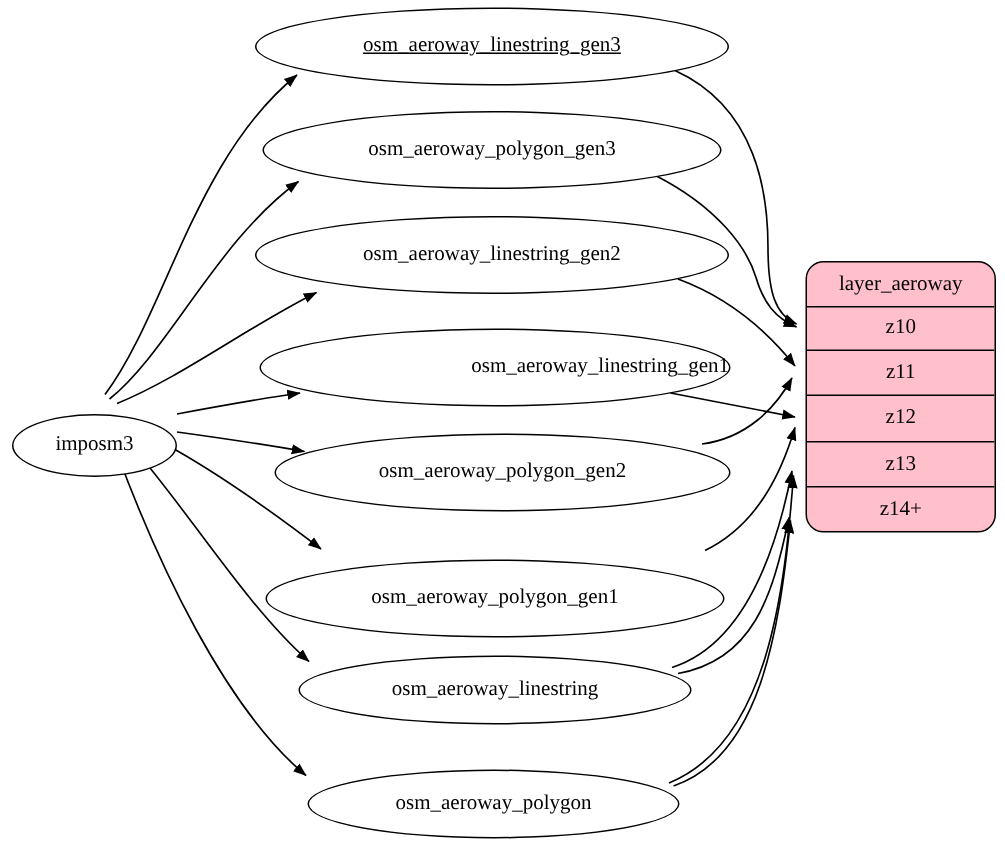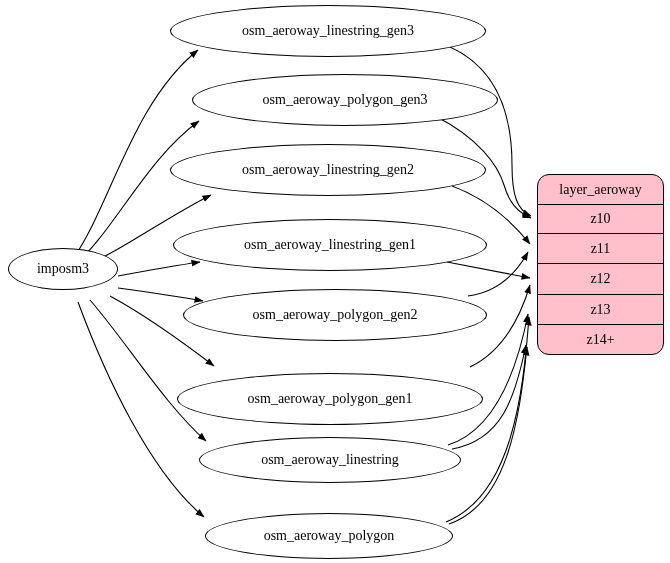--- a/index.html
+++ b/index.html
@@ -65,34 +65,34 @@
       <path d="M 452 186 C 490 200, 514 224, 530 244" class="edge" marker-end="url(#arrow)"></path>
       <path d="M 468 296 C 498 292, 517 272, 528 252" class="edge" marker-end="url(#arrow)"></path>
       <path d="M 447 262 C 478 268, 505 273, 530 278" class="edge" marker-end="url(#arrow)"></path>
       <path d="M 470 367 C 505 350, 521 315, 530 285" class="edge" marker-end="url(#arrow)"></path>
       <path d="M 448 445 C 495 430, 517 370, 528 314" class="edge" marker-end="url(#arrow)"></path>
       <path d="M 446 522 C 512 495, 523 395, 529 317" class="edge" marker-end="url(#arrow)"></path>
       <path d="M 452 449 C 502 440, 515 398, 526 345" class="edge" marker-end="url(#arrow)"></path>
       <path d="M 449 524 C 507 504, 519 422, 527 347" class="edge" marker-end="url(#arrow)"></path>
     </svg>
 
-  <div class="node" style="left:8px;top:248px;width:110px;height:42px;">
+  <div class="node" style="left:8px;top:276px;width:110px;height:42px;">
     <span>imposm3</span>
   </div>
 
-  <div class="node" style="left:170px;top:5px;width:316px;height:52px;">
+  <div class="node" style="left:170px;top:5px;width:316px;height:52px;text-decoration:underline;">
     <span>osm_aeroway_linestring_gen3</span>
   </div>
-  <div class="node" style="left:192px;top:74px;width:306px;height:52px;">
+  <div class="node" style="left:175px;top:74px;width:306px;height:52px;">
     <span>osm_aeroway_polygon_gen3</span>
   </div>
   <div class="node" style="left:170px;top:144px;width:316px;height:52px;">
     <span>osm_aeroway_linestring_gen2</span>
   </div>
-  <div class="node" style="left:173px;top:219px;width:314px;height:52px;">
+  <div class="node" style="left:173px;top:219px;width:314px;height:52px;justify-content:flex-end;">
     <span>osm_aeroway_linestring_gen1</span>
   </div>
   <div class="node" style="left:183px;top:289px;width:304px;height:52px;">
     <span>osm_aeroway_polygon_gen2</span>
   </div>
   <div class="node" style="left:177px;top:373px;width:306px;height:52px;">
     <span>osm_aeroway_polygon_gen1</span>
   </div>
   <div class="node" style="left:199px;top:437px;width:262px;height:46px;">
     <span>osm_aeroway_linestring</span>

